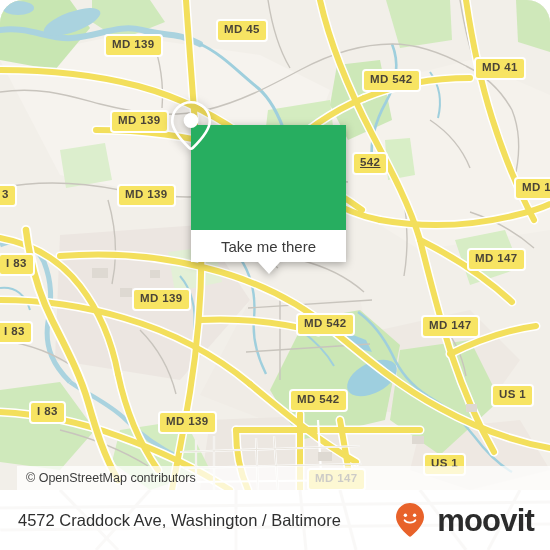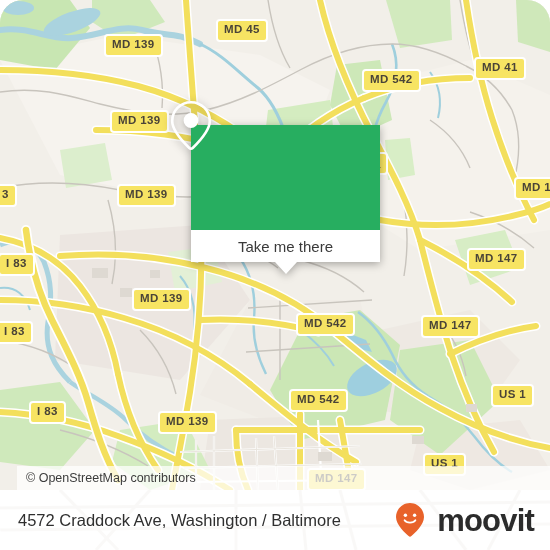--- a/index.html
+++ b/index.html
@@ -70,21 +70,21 @@
     box-sizing: border-box;
     pointer-events: none;
   }
   #attribution .attr-text { white-space: nowrap; }
 
   
   #callout {
     position: absolute;
     left: 191px;
     top: 125px;
-    width: 189px;
+    width: 155px;
     height: 137px;
     filter: drop-shadow(0 2px 4px rgba(0,0,0,0.33));
   }
   #callout-inner {
     position: relative;
     width: 100%;
     height: 100%;
   }
   #callout-green {
     position: absolute;

